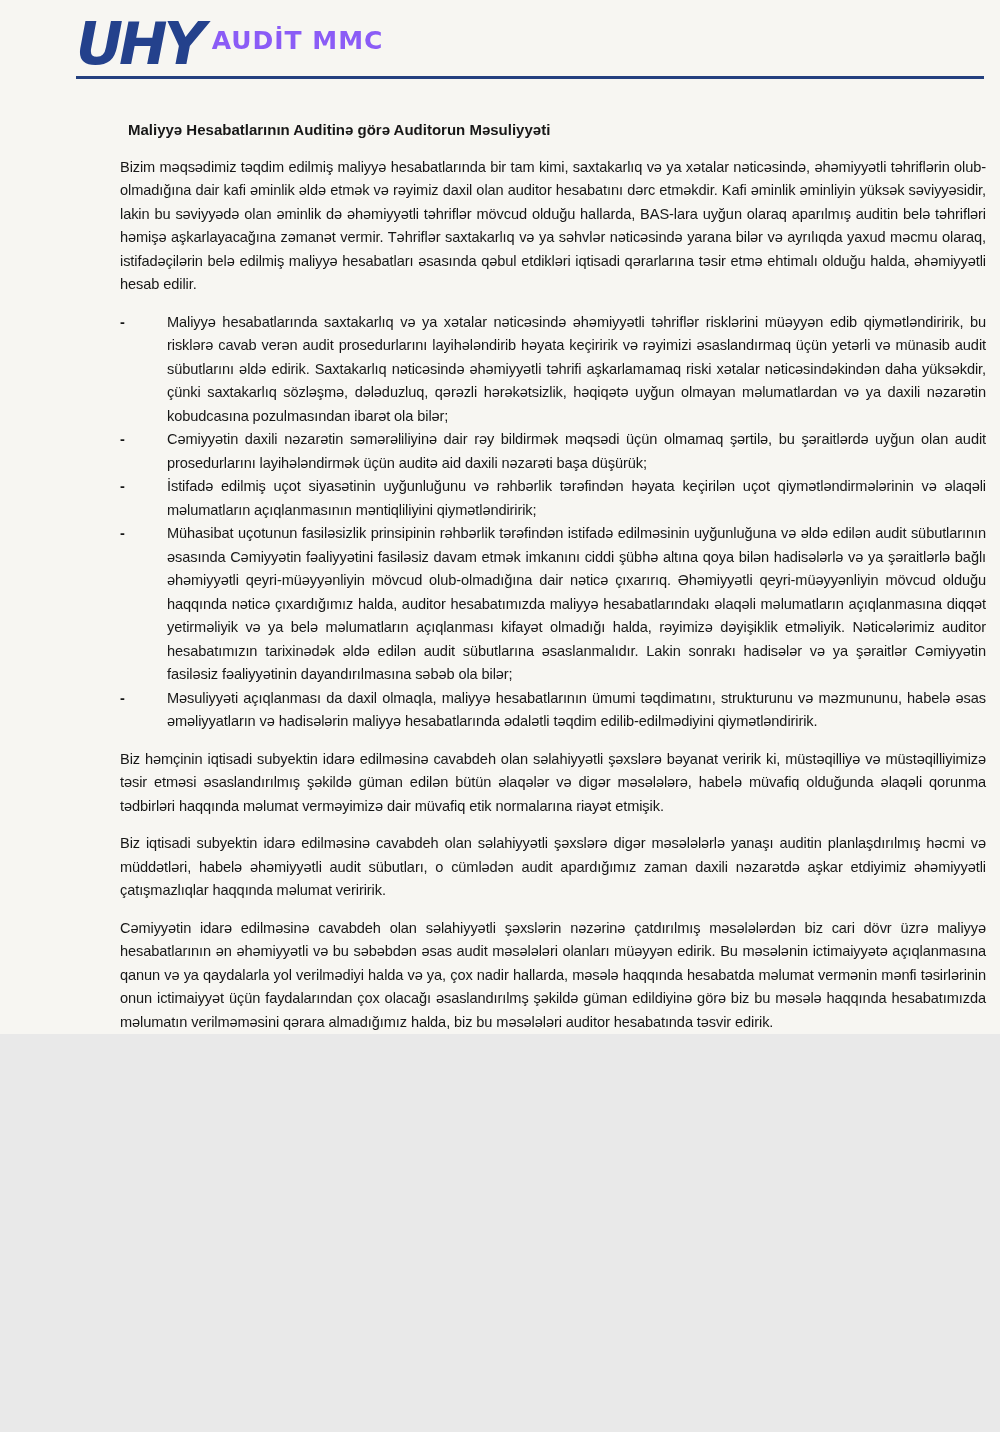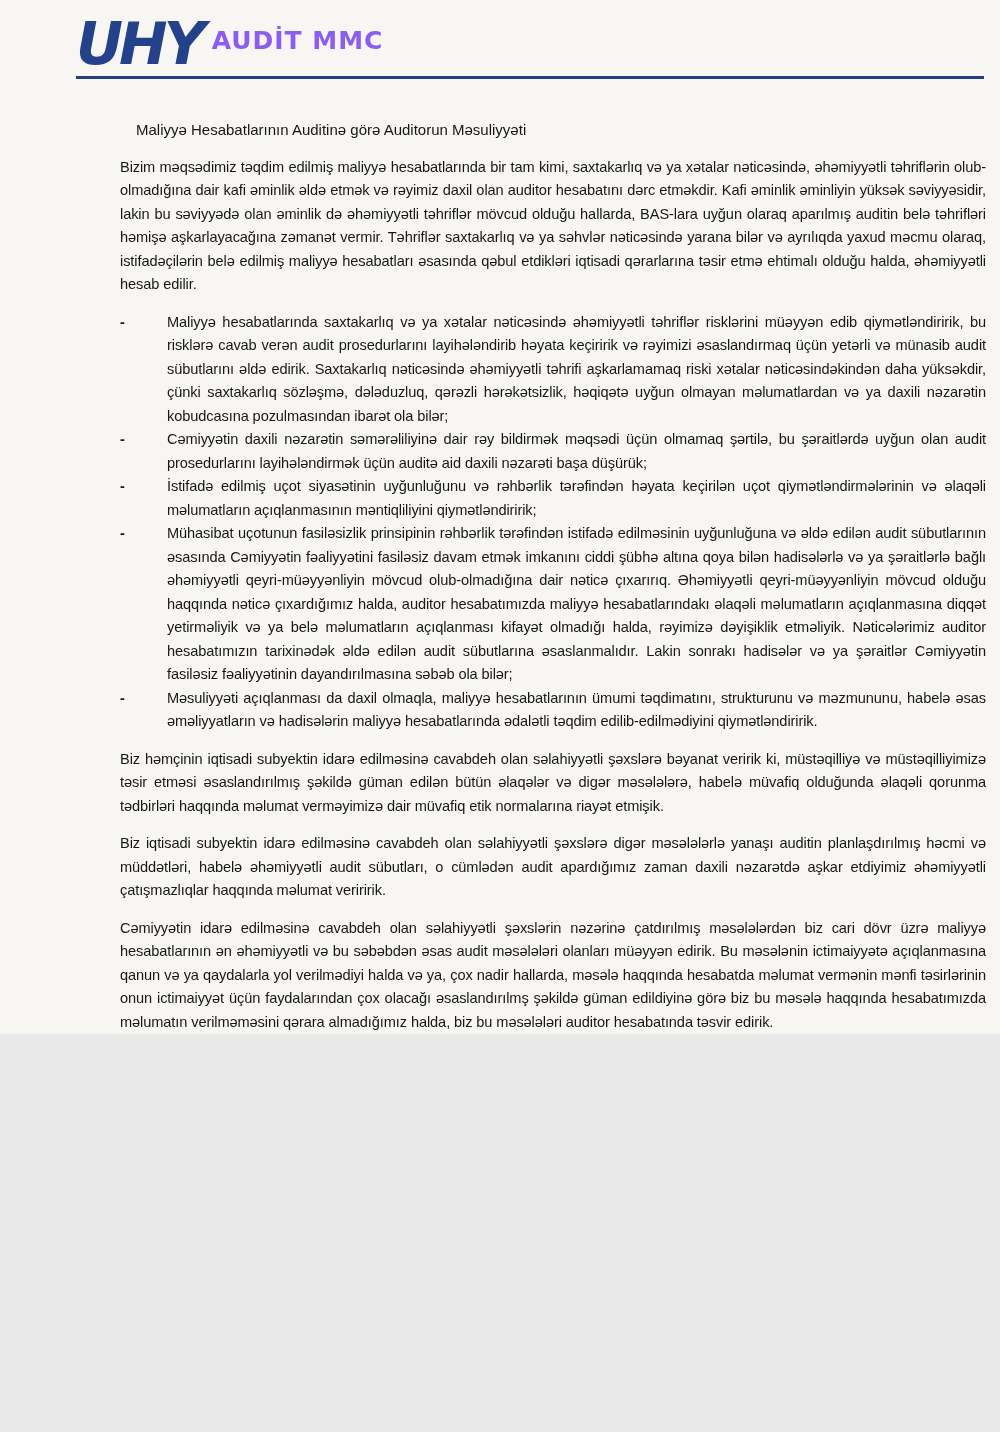--- a/index.html
+++ b/index.html
@@ -32,22 +32,22 @@
     position:absolute;left:76px;top:76px;
     width:908px;height:3px;background:#24407f;
   }
   
   .content{
     position:absolute;left:120px;top:118px;width:866px;
     font-size:14.6px;line-height:23.5px;letter-spacing:-0.1px;
     text-align:justify;
   }
   .content h2{
-    font-size:15px;margin:0 0 14px 16px;letter-spacing:0;
-    font-weight:400;text-align:left;
+    font-size:15px;margin:0 0 14px 8px;letter-spacing:0;
+    font-weight:700;text-align:left;
   }
   .content p{margin:0 0 14px 0;}
   .bullets{margin:0 0 14px 0;}
   .bullet{display:flex;}
   .bullet .marker{flex:0 0 47px;font-weight:700;}
   .bullet .btext{flex:1;text-align:justify;}
   
   .signature{
     position:absolute;left:132px;top:1232px;z-index:3;
     font-family:"DejaVu Sans",sans-serif;

